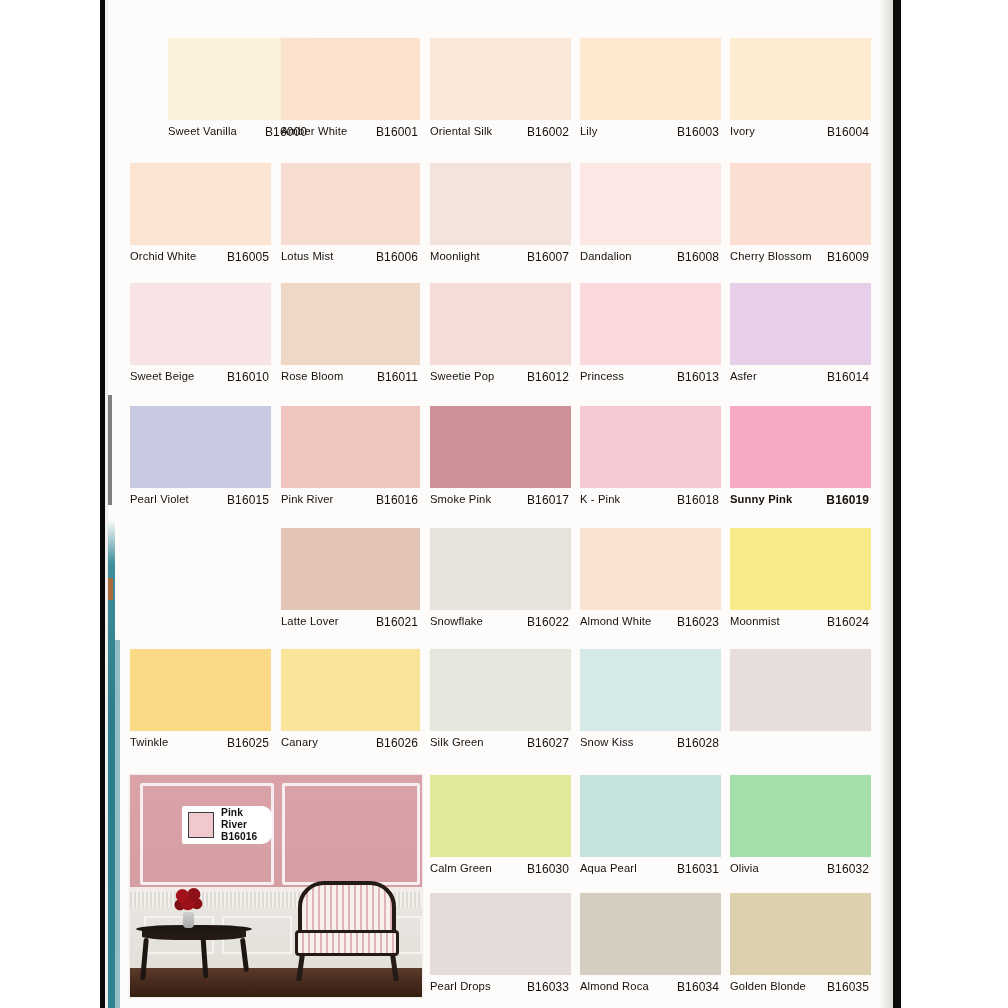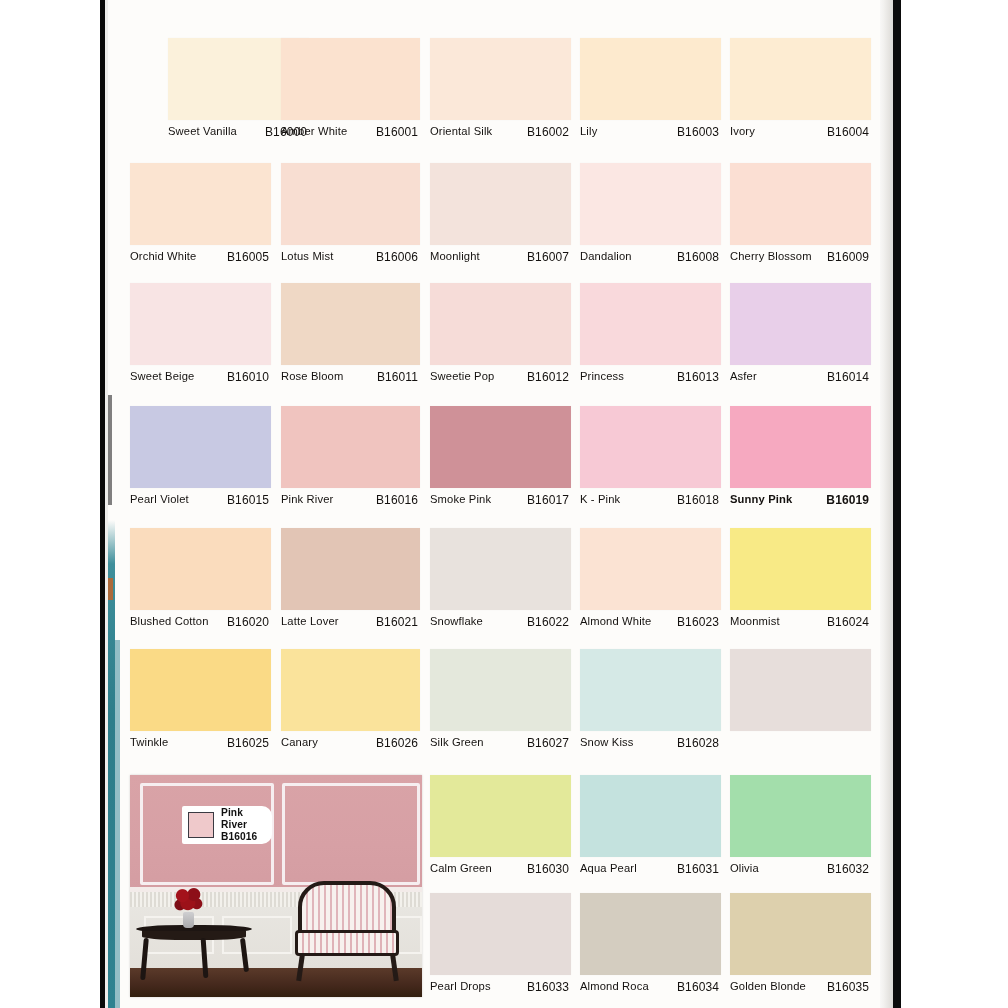--- a/index.html
+++ b/index.html
@@ -405,27 +405,20 @@
           <div class="cap">
             <div class="nm">K - Pink</div>
             <div class="cd">B16018</div>
           </div>
         </div>
         <div class="cell" style="left: 622px; top: 406px; width: 141px; font-weight: bold;">
           <div class="chip" style="background: rgb(246, 169, 192);"></div>
           <div class="cap">
             <div class="nm">Sunny Pink</div>
             <div class="cd">B16019</div>
-          </div>
-        </div>
-        <div class="cell" style="left: 22px; top: 528px; width: 141px;">
-          <div class="chip" style="background: rgb(250, 220, 189);"></div>
-          <div class="cap">
-            <div class="nm">Blushed Cotton</div>
-            <div class="cd">B16020</div>
           </div>
         </div>
         <div class="cell" style="left: 173px; top: 528px; width: 139px;">
           <div class="chip" style="background: rgb(226, 197, 181);"></div>
           <div class="cap">
             <div class="nm">Latte Lover</div>
             <div class="cd">B16021</div>
           </div>
         </div>
         <div class="cell" style="left: 322px; top: 528px; width: 141px;">

